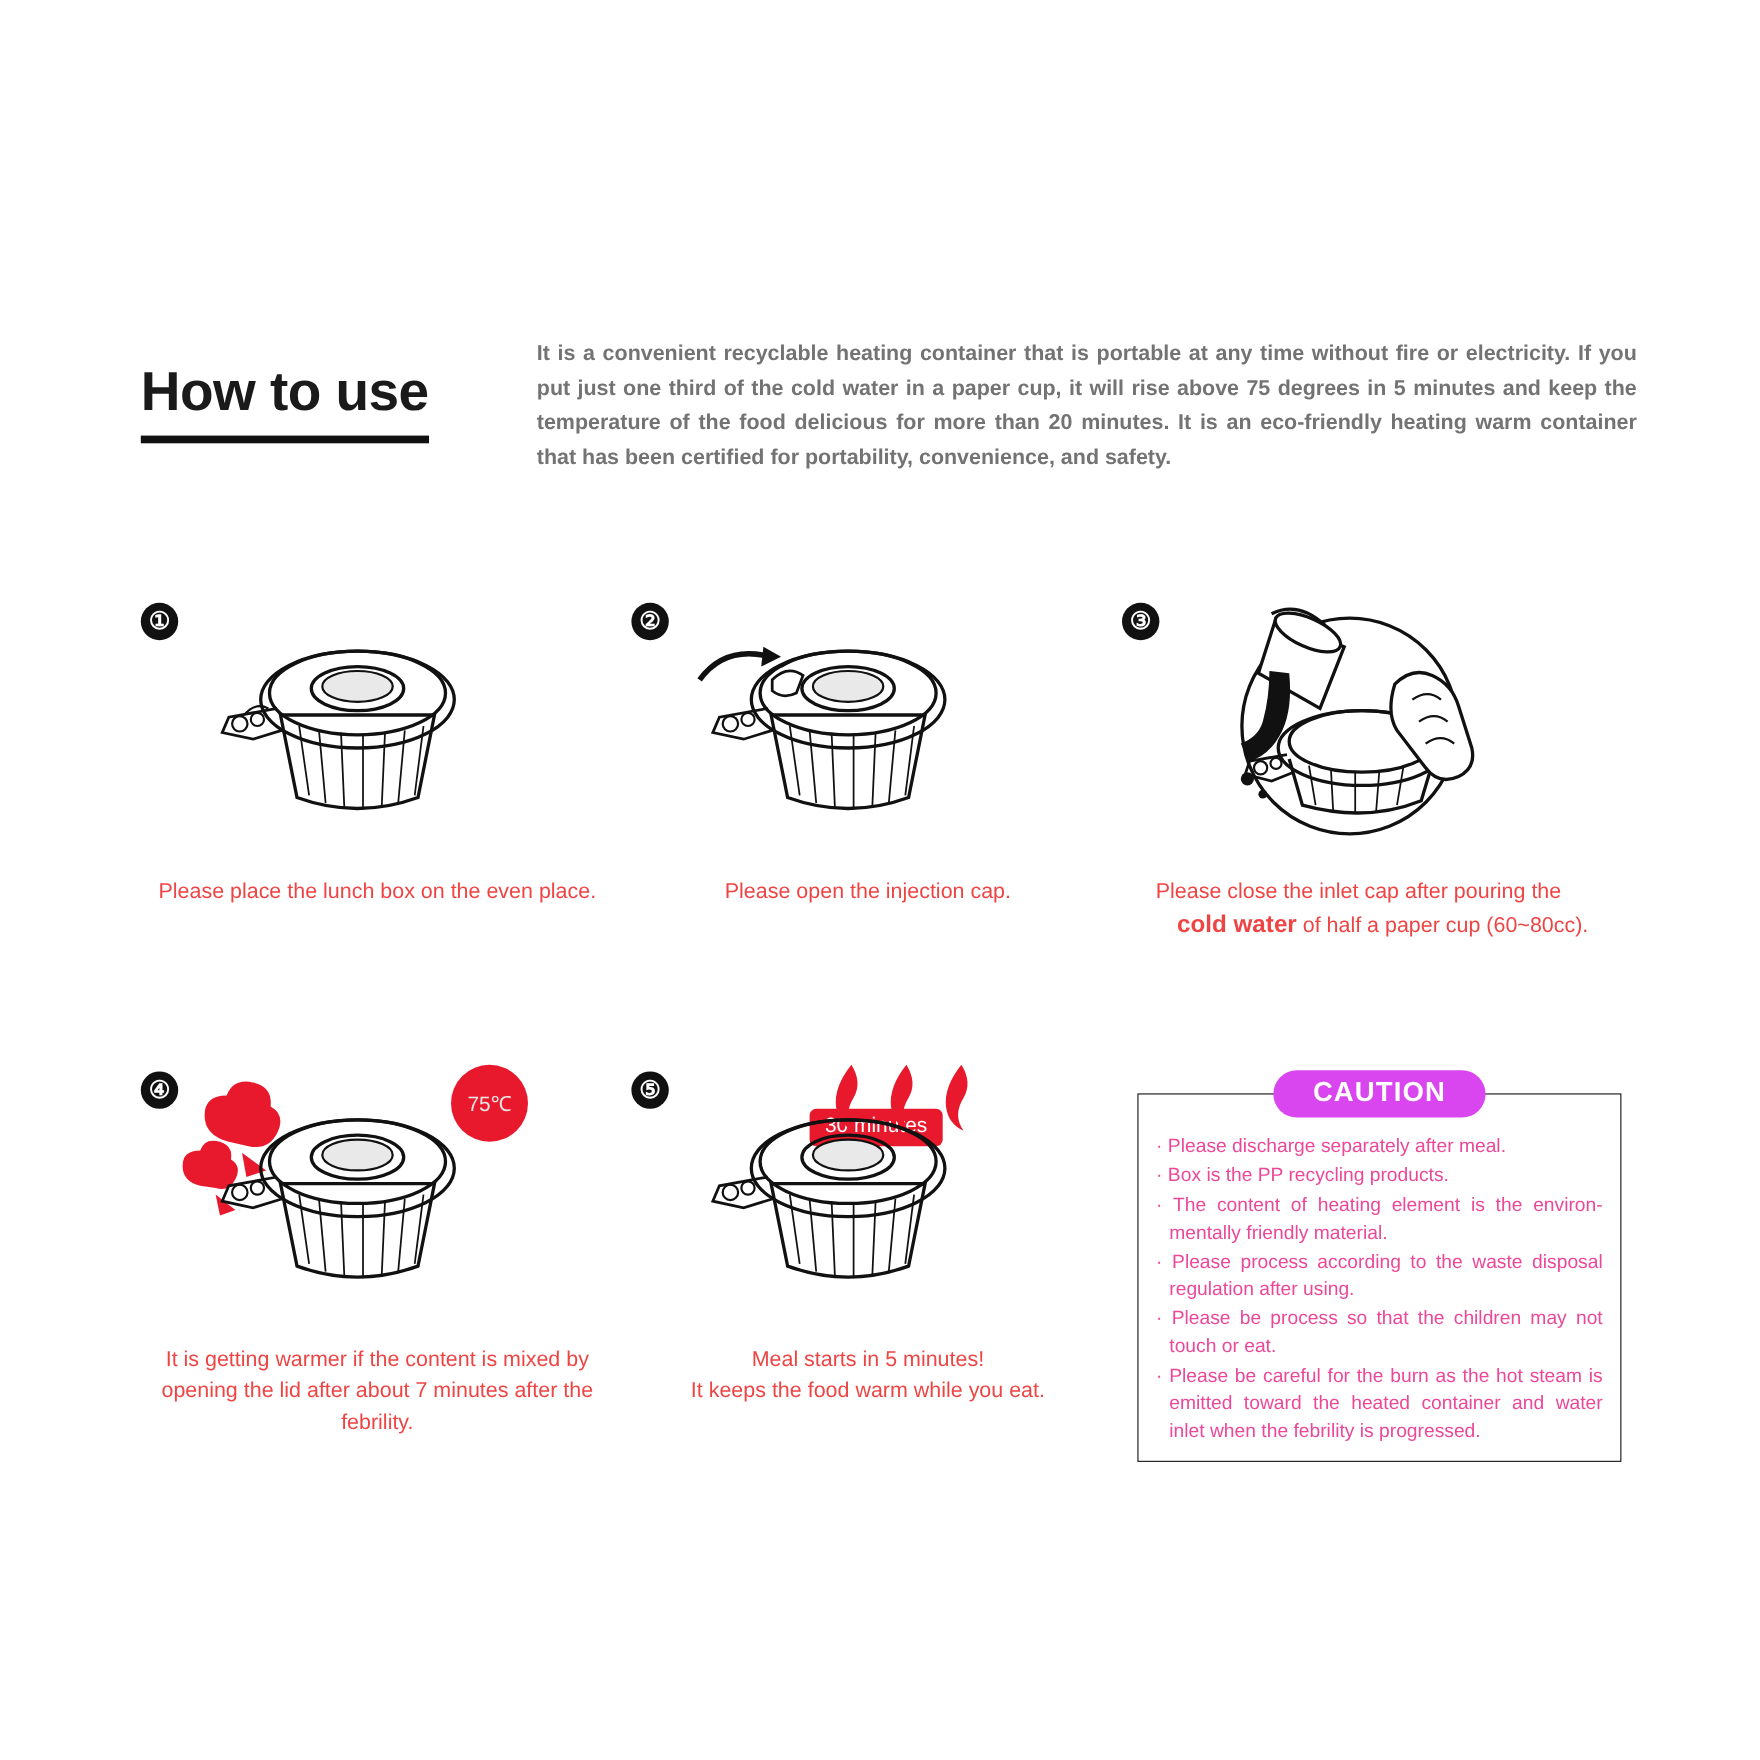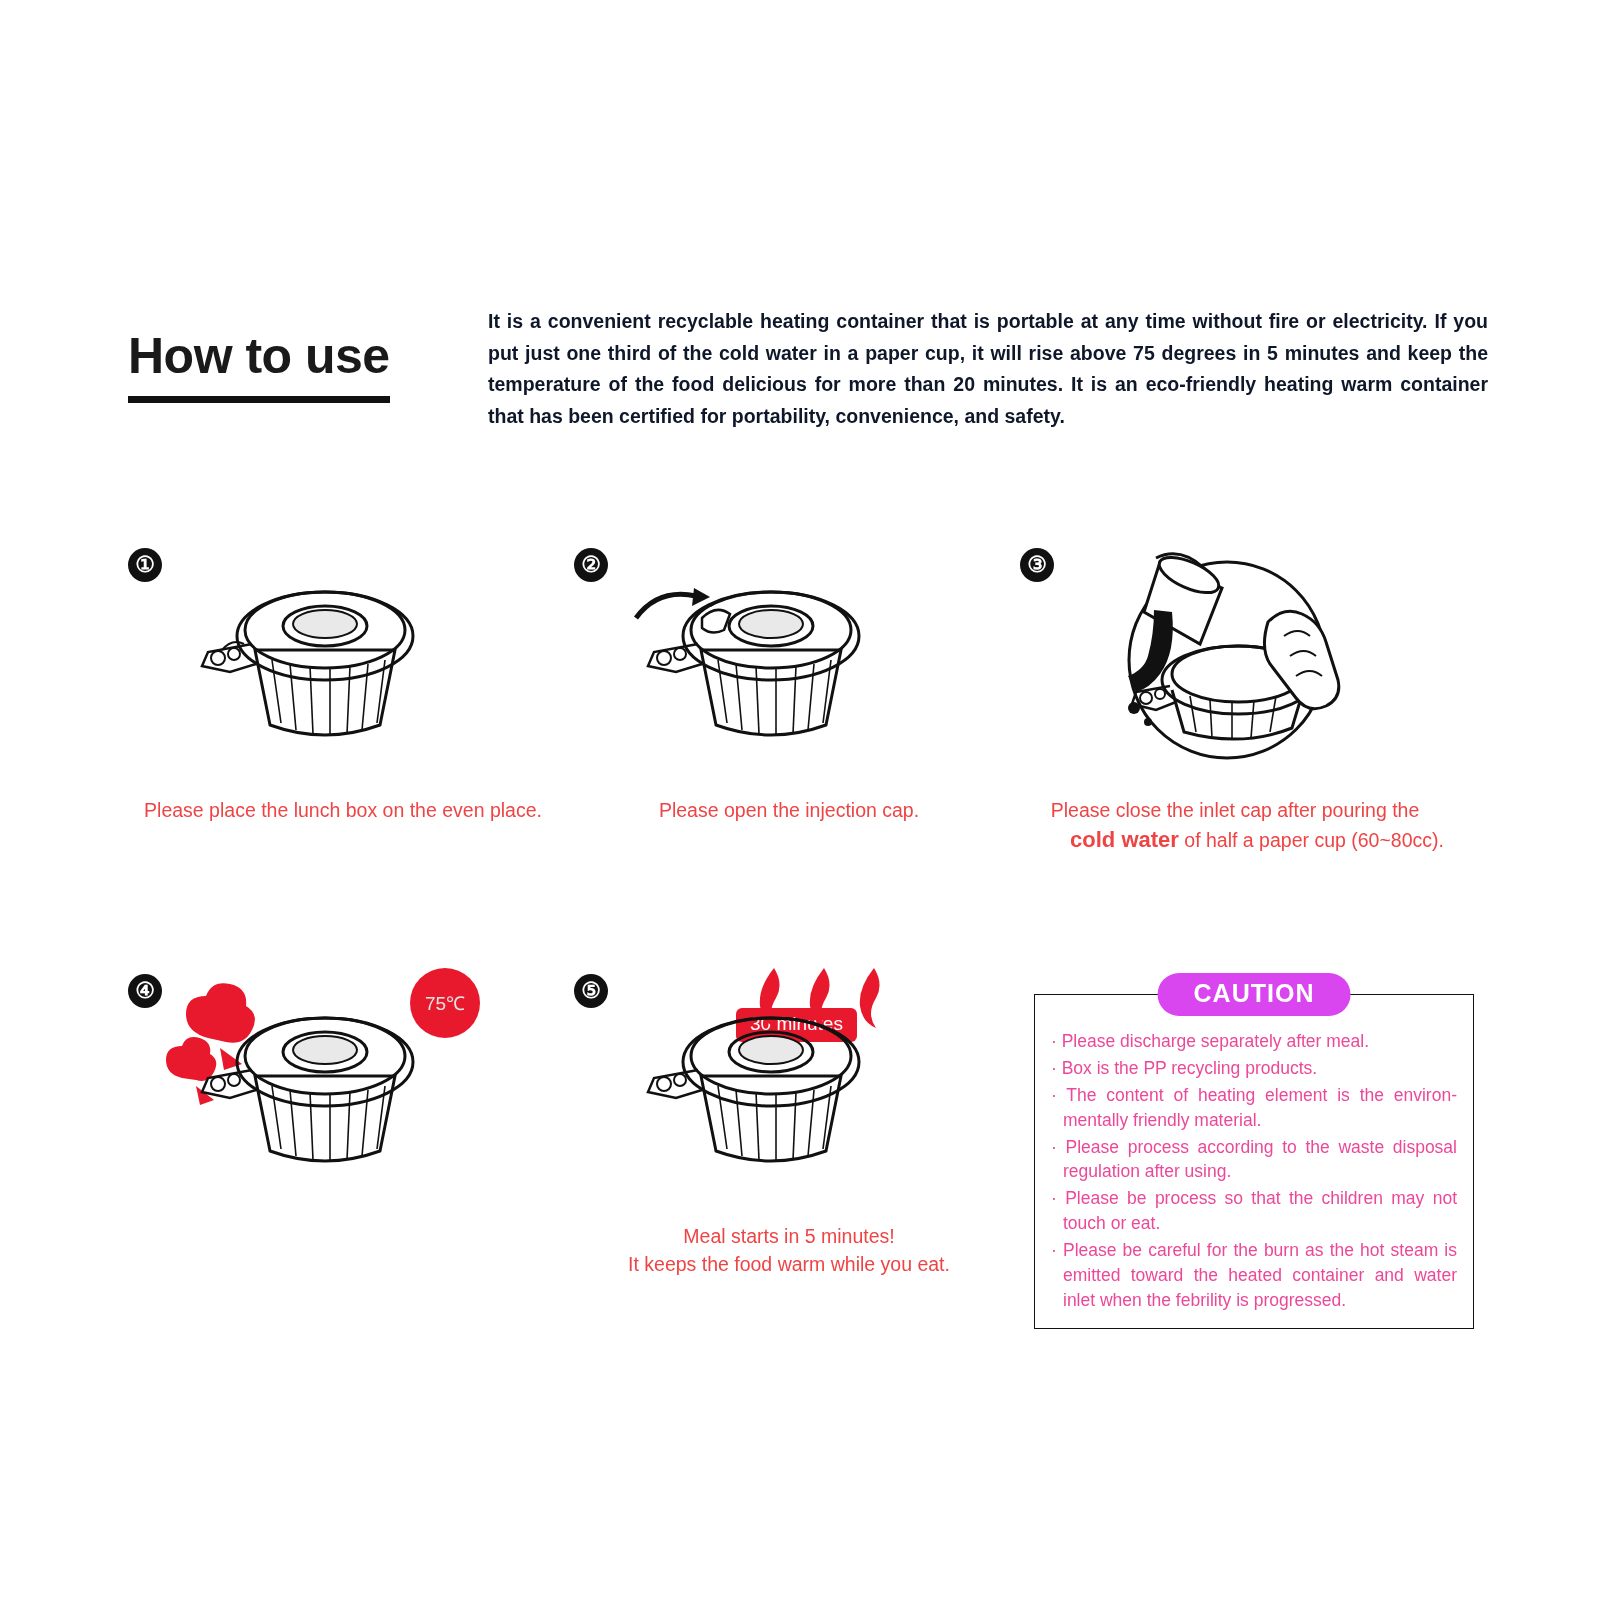--- a/index.html
+++ b/index.html
@@ -44,21 +44,21 @@
     padding-bottom: 12px;
     border-bottom: 7px solid #111111;
     display: inline-block;
   }
   .intro {
     flex: 1;
     font-size: 19.5px;
     font-weight: bold;
     line-height: 1.62;
     text-align: justify;
-    color: #0f172a;
+    color: #737373;
     padding-top: 6px;
   }
 
   
   .steps {
     position: absolute;
     left: 120px;
     top: 540px;
     width: 1370px;
   }
@@ -330,20 +330,21 @@
               <ellipse cx="165" cy="96" rx="88" ry="44"></ellipse>
               <ellipse cx="165" cy="90" rx="80" ry="38"></ellipse>
               <ellipse cx="165" cy="86" rx="42" ry="20"></ellipse>
               <ellipse cx="165" cy="84" rx="32" ry="14" fill="#e9e9e9" stroke="#111" stroke-width="2"></ellipse>
               <path d="M92 104 L48 112 L42 126 L70 132 L96 124" stroke-width="2.5"></path>
               <circle cx="58" cy="118" r="7" stroke-width="2"></circle>
               <circle cx="74" cy="114" r="6" stroke-width="2"></circle>
             </g>
           </svg>
         </div>
+        <div class="caption">It is getting warmer if the content is mixed by opening the lid after about 7 minutes after the febrility.</div>
       </div>
 
       <div class="cell">
         <div class="badge">⑤</div>
         <div class="time-badge" style="left: 170px; top: 42px;">30 minutes</div>
         <div class="art">
           <svg width="330" height="230" viewBox="0 0 330 230">
 
             <g fill="#e8192c">
               <path d="M168 -18 q10 16 2 30 q-10 16 0 30 q-14 -6 -16 -22 q-2 -18 14 -38 z" transform="translate(0,20)"></path>

